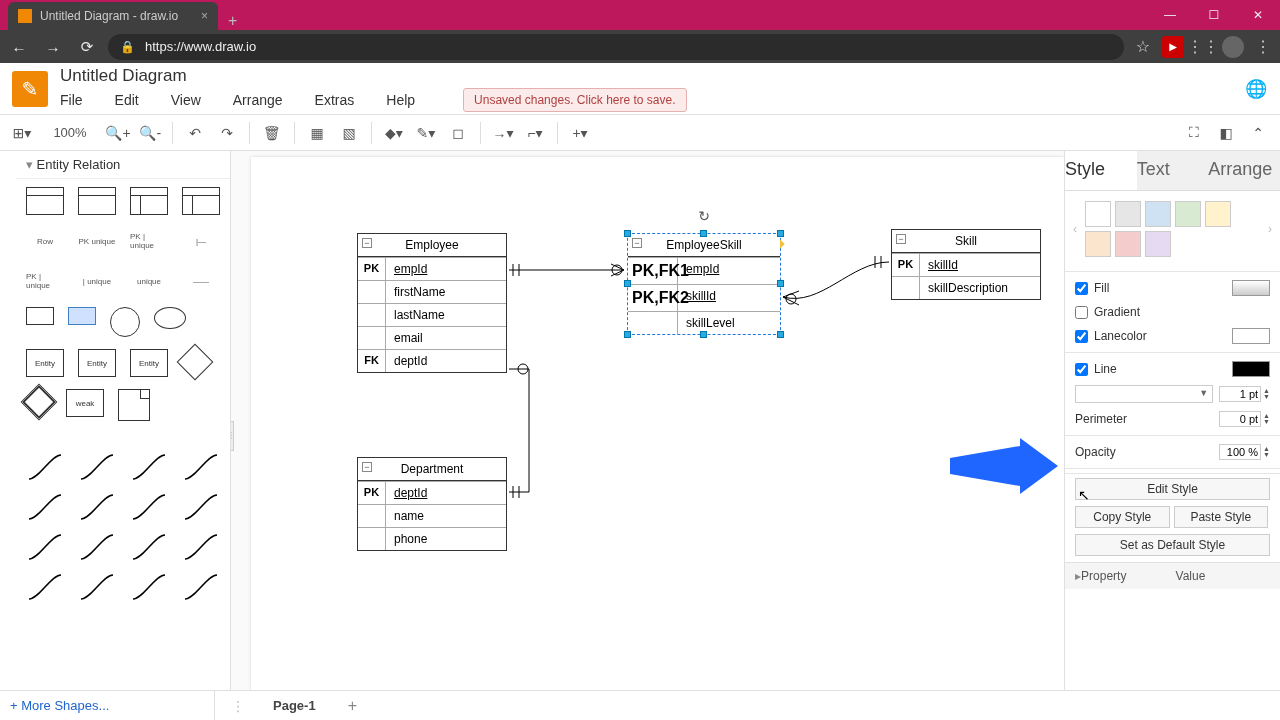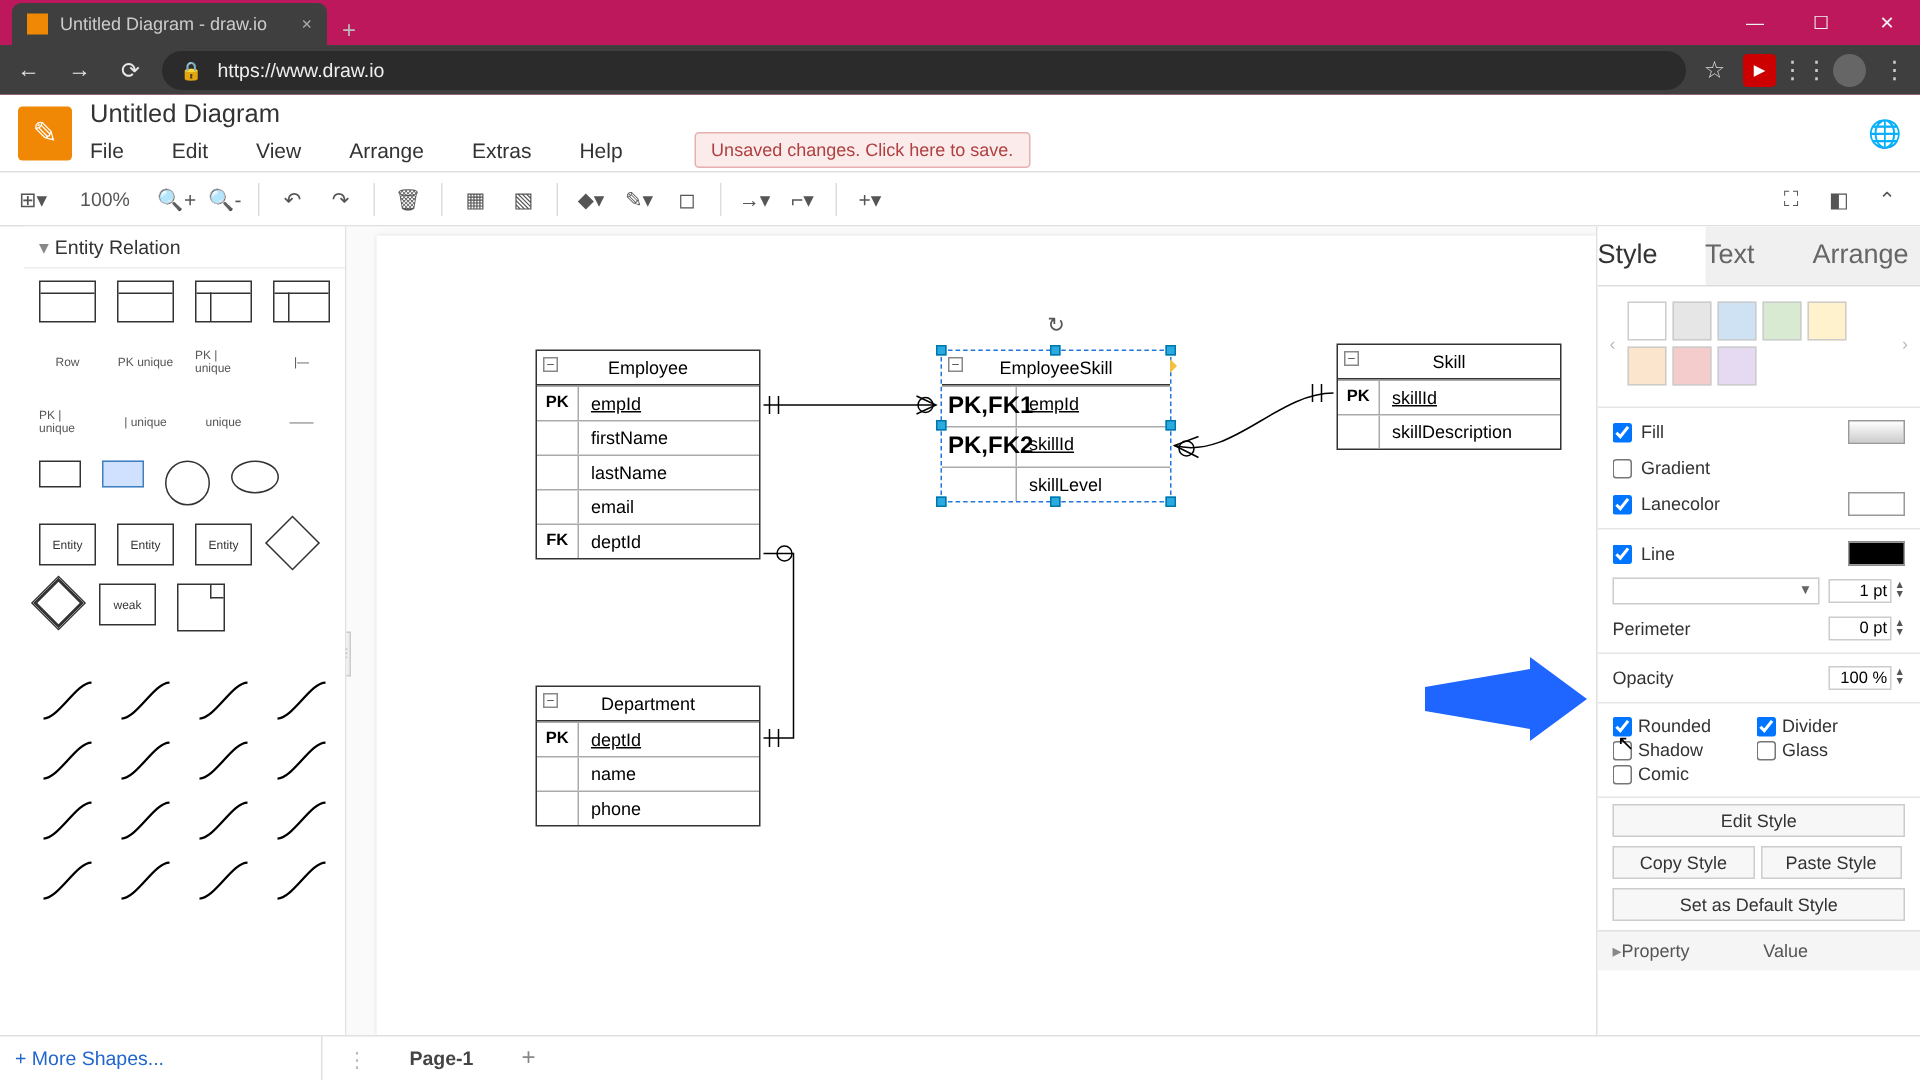--- a/index.html
+++ b/index.html
@@ -487,42 +487,20 @@
     <hr class="fhr">
     <div class="frow">
         <span class="lbl">Opacity</span>
         <input class="finput" value="100 %" style="">
         <span class="spin">
           <span>▲</span>
           <span>▼</span>
         </span>
       </div>
     <hr class="fhr">
-    <div class="checks">
-      <label>
-          <input type="checkbox" checked="" style="">
-          <span>Rounded</span>
-        </label>
-      <label>
-          <input type="checkbox" checked="" style="">
-          <span>Divider</span>
-        </label>
-      <label>
-          <input type="checkbox" style="">
-          <span>Shadow</span>
-        </label>
-      <label>
-          <input type="checkbox" style="">
-          <span>Glass</span>
-        </label>
-      <label>
-          <input type="checkbox" style="">
-          <span>Comic</span>
-        </label>
-    </div>
     <hr class="fhr">
     <div class="fbtn">Edit Style</div>
     <div><span class="fbtn-half">Copy Style</span><span class="fbtn-half" style="margin-left:4px">Paste Style</span></div>
     <div class="fbtn">Set as Default Style</div>
     <div class="prop-row">
         <span>Property</span>
         <span>Value</span>
       </div>
   </div>
 </div>

